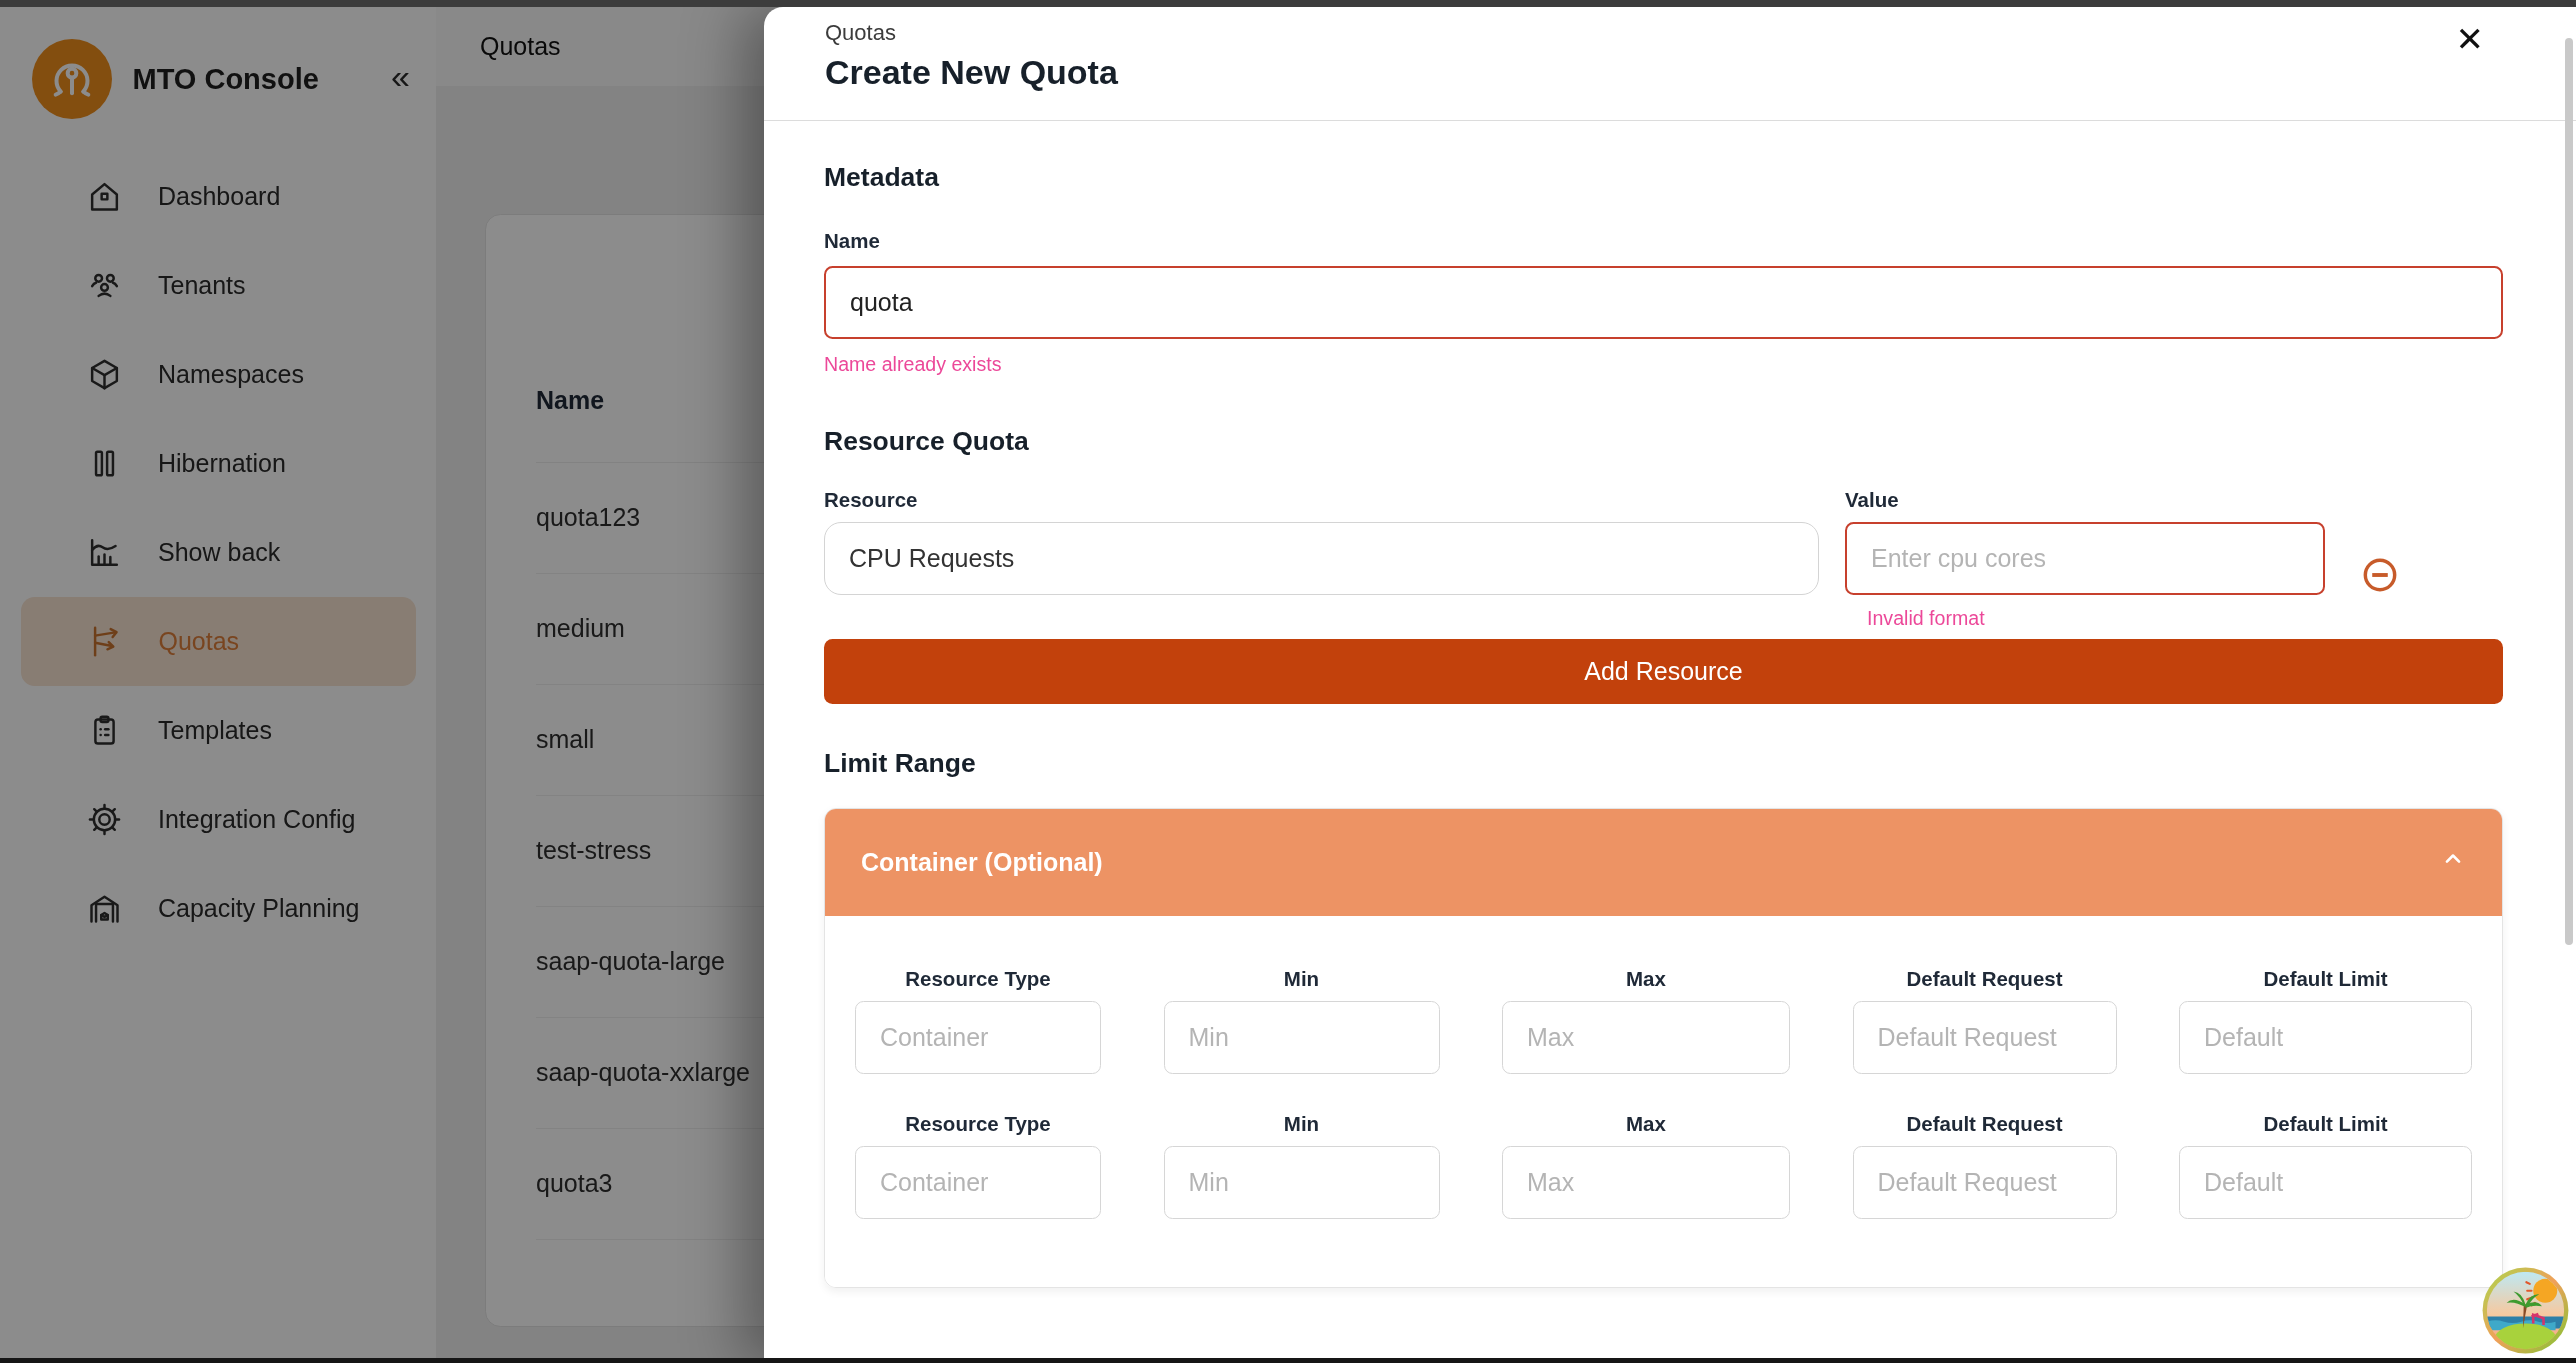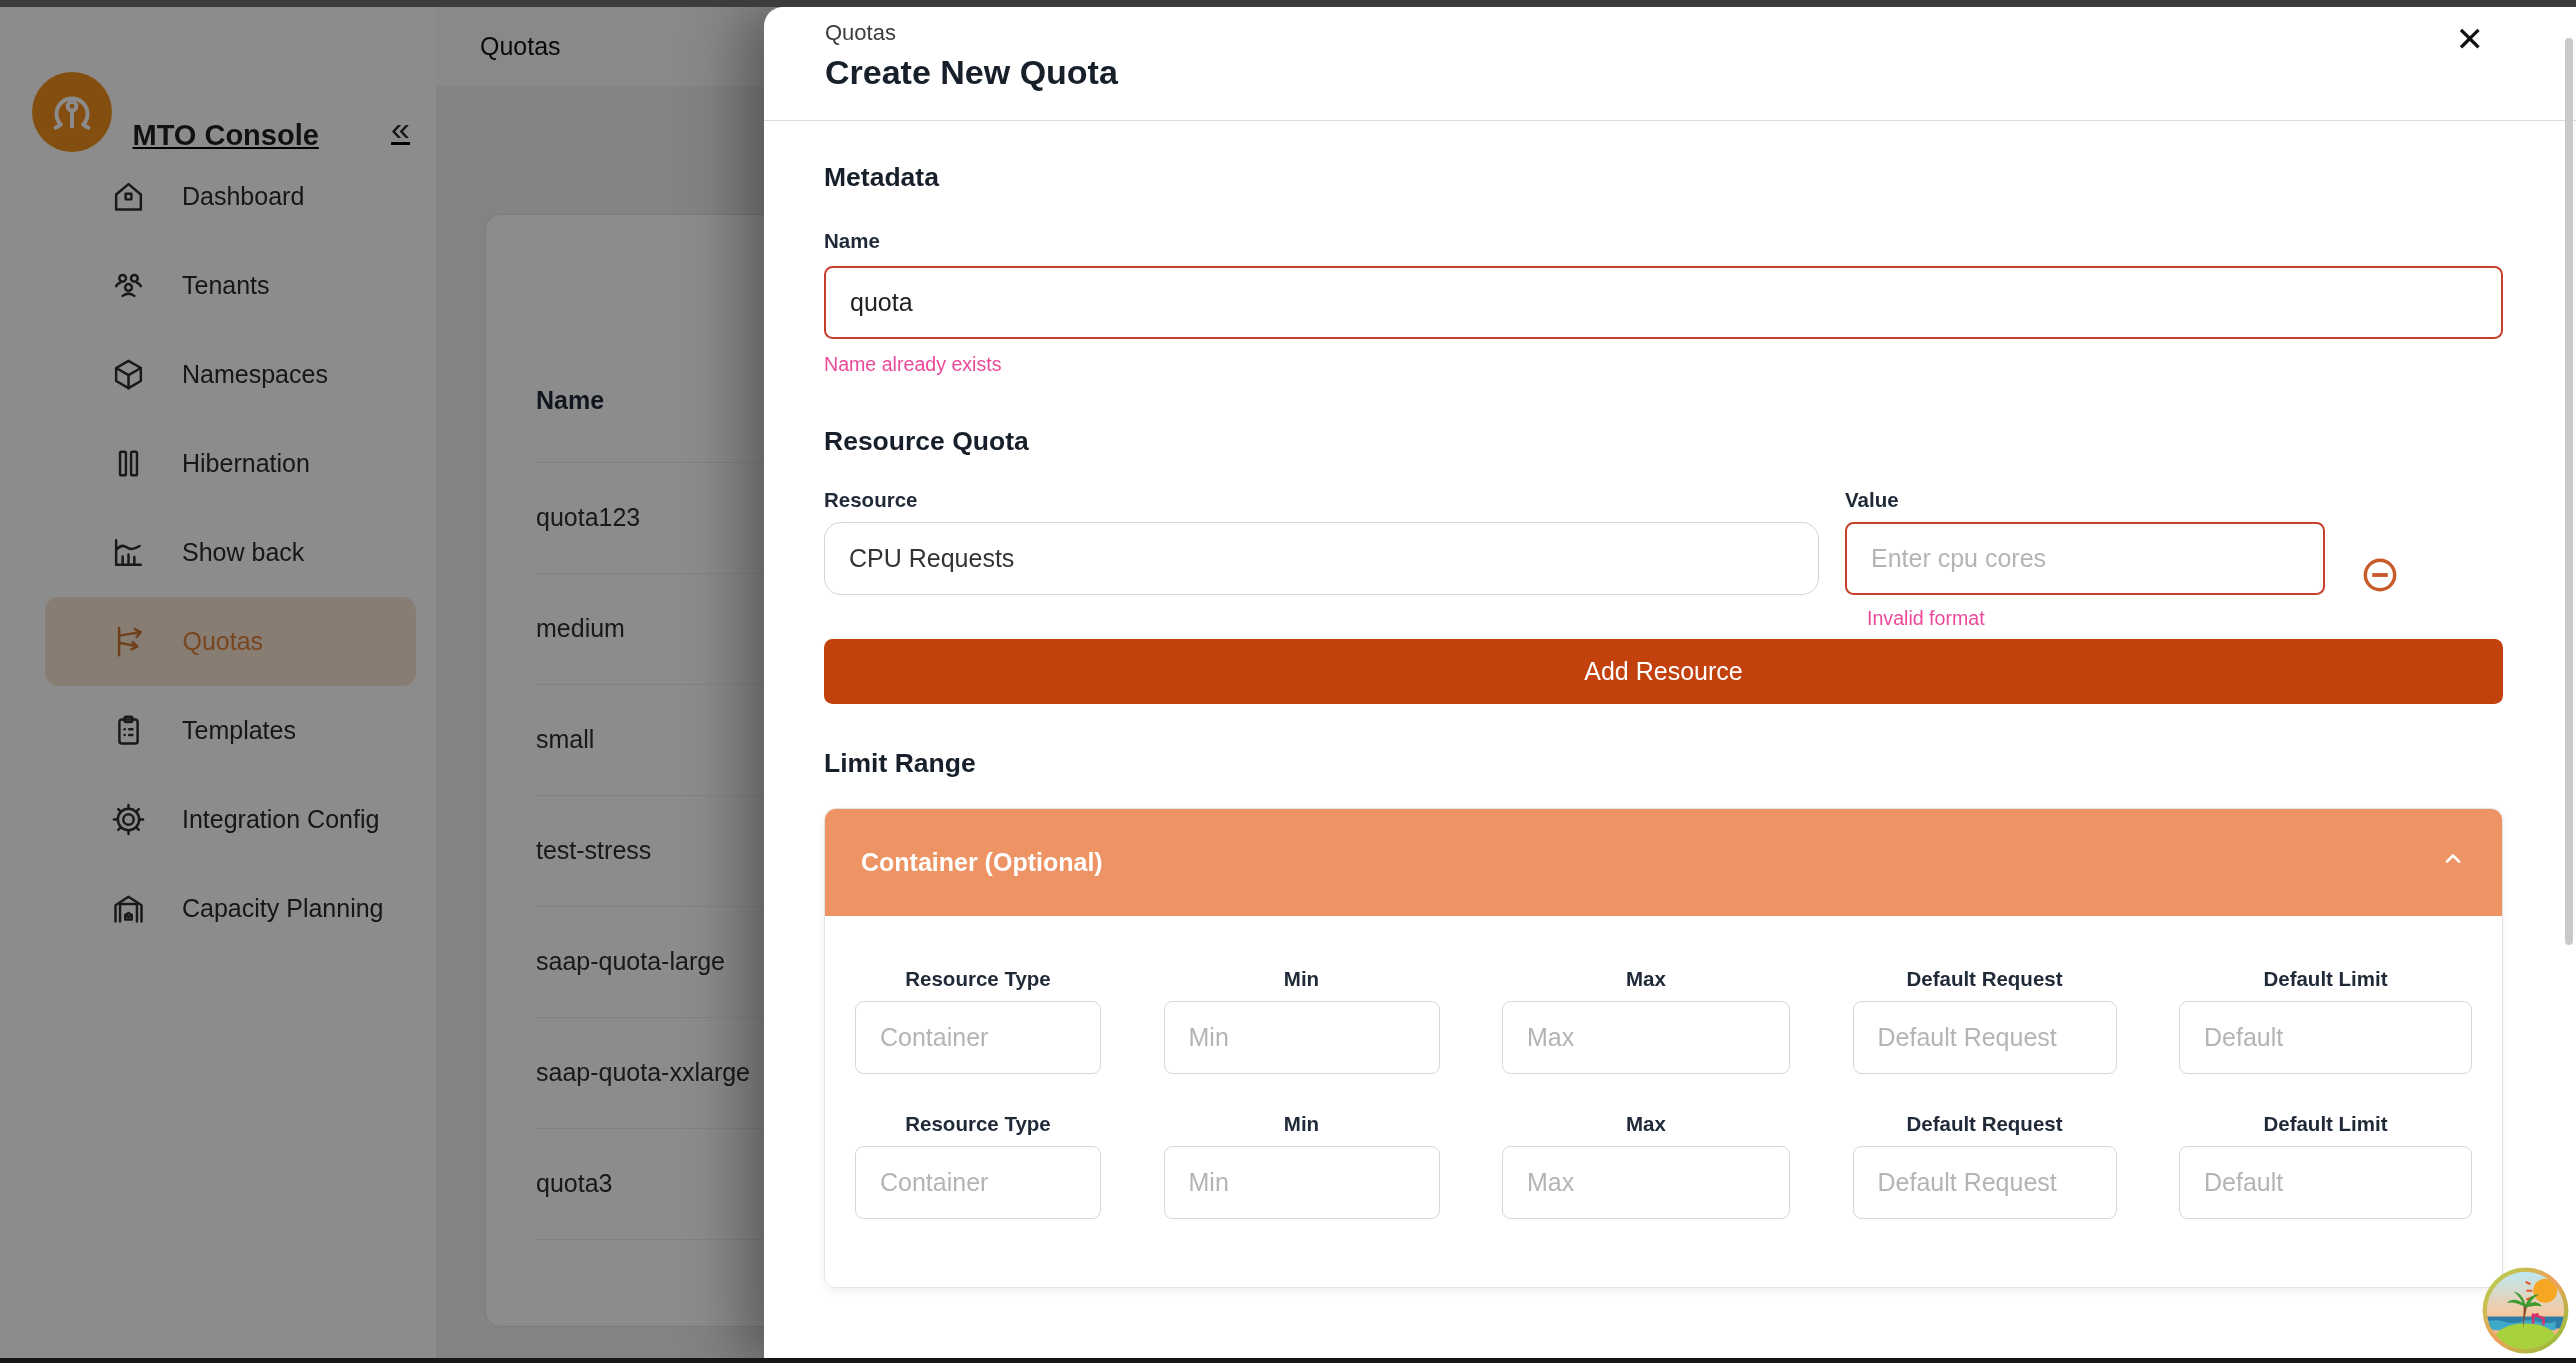--- a/index.html
+++ b/index.html
@@ -6,25 +6,25 @@
   html,body { width:2576px; height:1363px; overflow:hidden; background:#fff;
     font-family:"Liberation Sans", sans-serif; }
   .stage { position:relative; width:2576px; height:1363px; overflow:hidden; background:#fff; }
 
   
   .top-strip { position:absolute; top:0; left:0; right:0; height:6.8px; background:#3c3c3c; z-index:40; }
   .bottom-strip { position:absolute; bottom:0; left:0; right:0; height:5.1px; background:#161616; z-index:40; }
 
   
   .sidebar { position:absolute; top:6.8px; bottom:5.1px; left:0; width:436px; background:#ffffff; z-index:1; }
-  .sb-head { display:flex; align-items:flex-end; height:145px; padding:0 26px 0 32px;text-decoration:underline; }
+  .sb-head { display:flex; align-items:center; height:145px; padding:0 26px 0 32px; }
   .logo-badge { width:80px; height:80px; border-radius:50%; background:#EF8E1D; display:flex; align-items:center; justify-content:center; flex:0 0 auto; }
   .sb-title { font-size:29px; font-weight:700; color:#1f1f1f; margin-left:20.5px; flex:1; }
   .sb-collapse { font-size:34px; color:#2a2a2a; cursor:pointer; line-height:1; padding-bottom:6.8px; }
-  .sb-items { margin-top:0;margin-left:24px; }
+  .sb-items { margin-top:0; }
   .sb-item { display:flex; align-items:center; height:89px; padding-left:85px; cursor:pointer; }
   .sb-item .ic { width:39px; height:39px; flex:0 0 auto; display:flex; align-items:center; justify-content:center; }
   .sb-item .lbl { margin-left:34px; font-size:25px; color:#2a2a2a; }
   .sb-item.active { background:#F7E3D2; border-radius:13.7px; margin:0 20.5px; padding-left:65px; }
   .sb-item.active .lbl { color:#DD7E3A; font-weight:500; }
   svg.icn { stroke:#2f2f2f; fill:none; stroke-width:1.9; stroke-linecap:round; stroke-linejoin:round; }
   .sb-item.active svg.icn { stroke:#C9732F; }
 
   
   .main { position:absolute; top:6.8px; bottom:5.1px; left:436px; right:0; background:#EFEFEF; z-index:1; }

